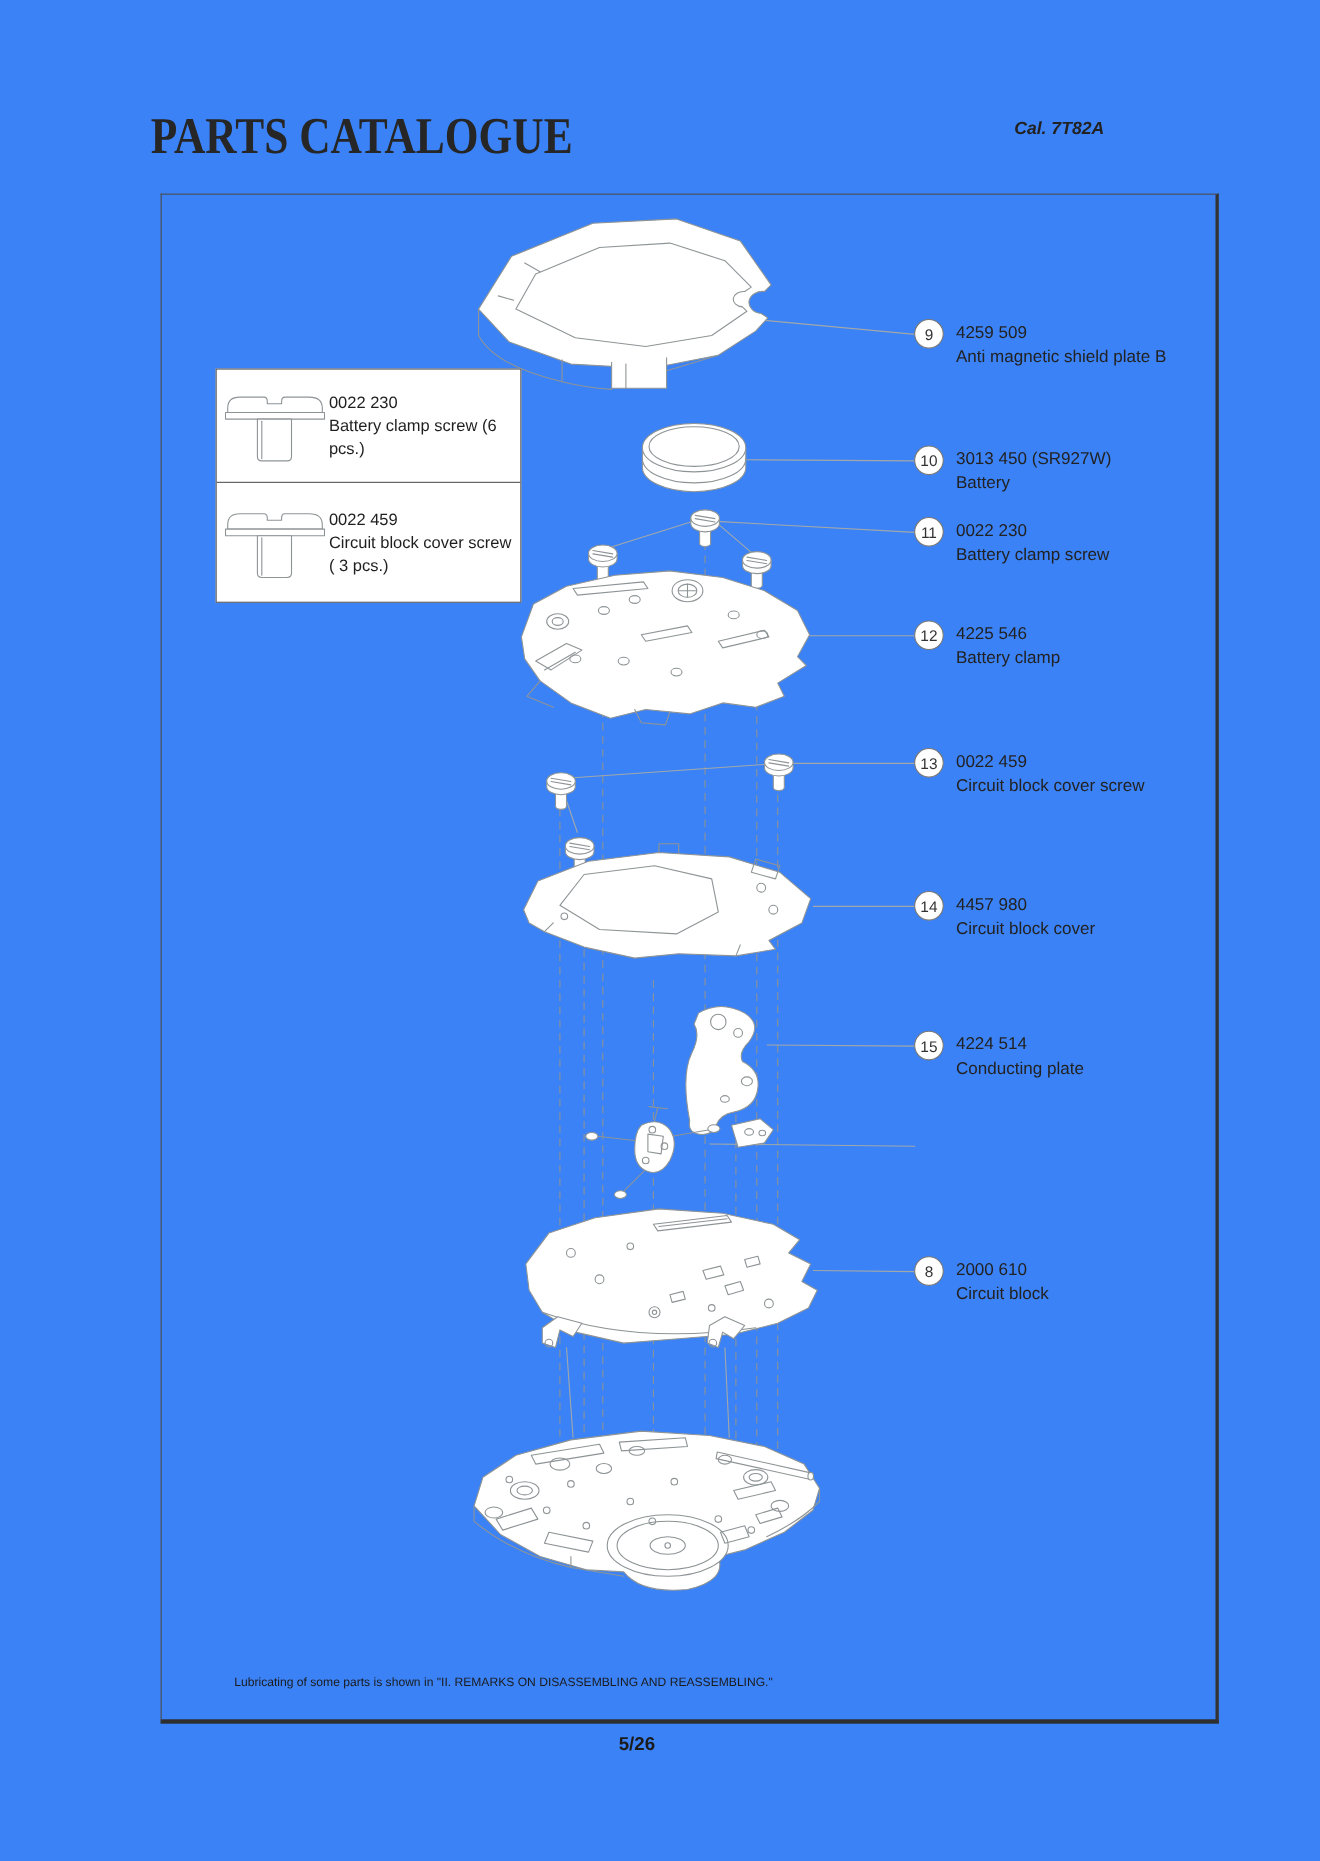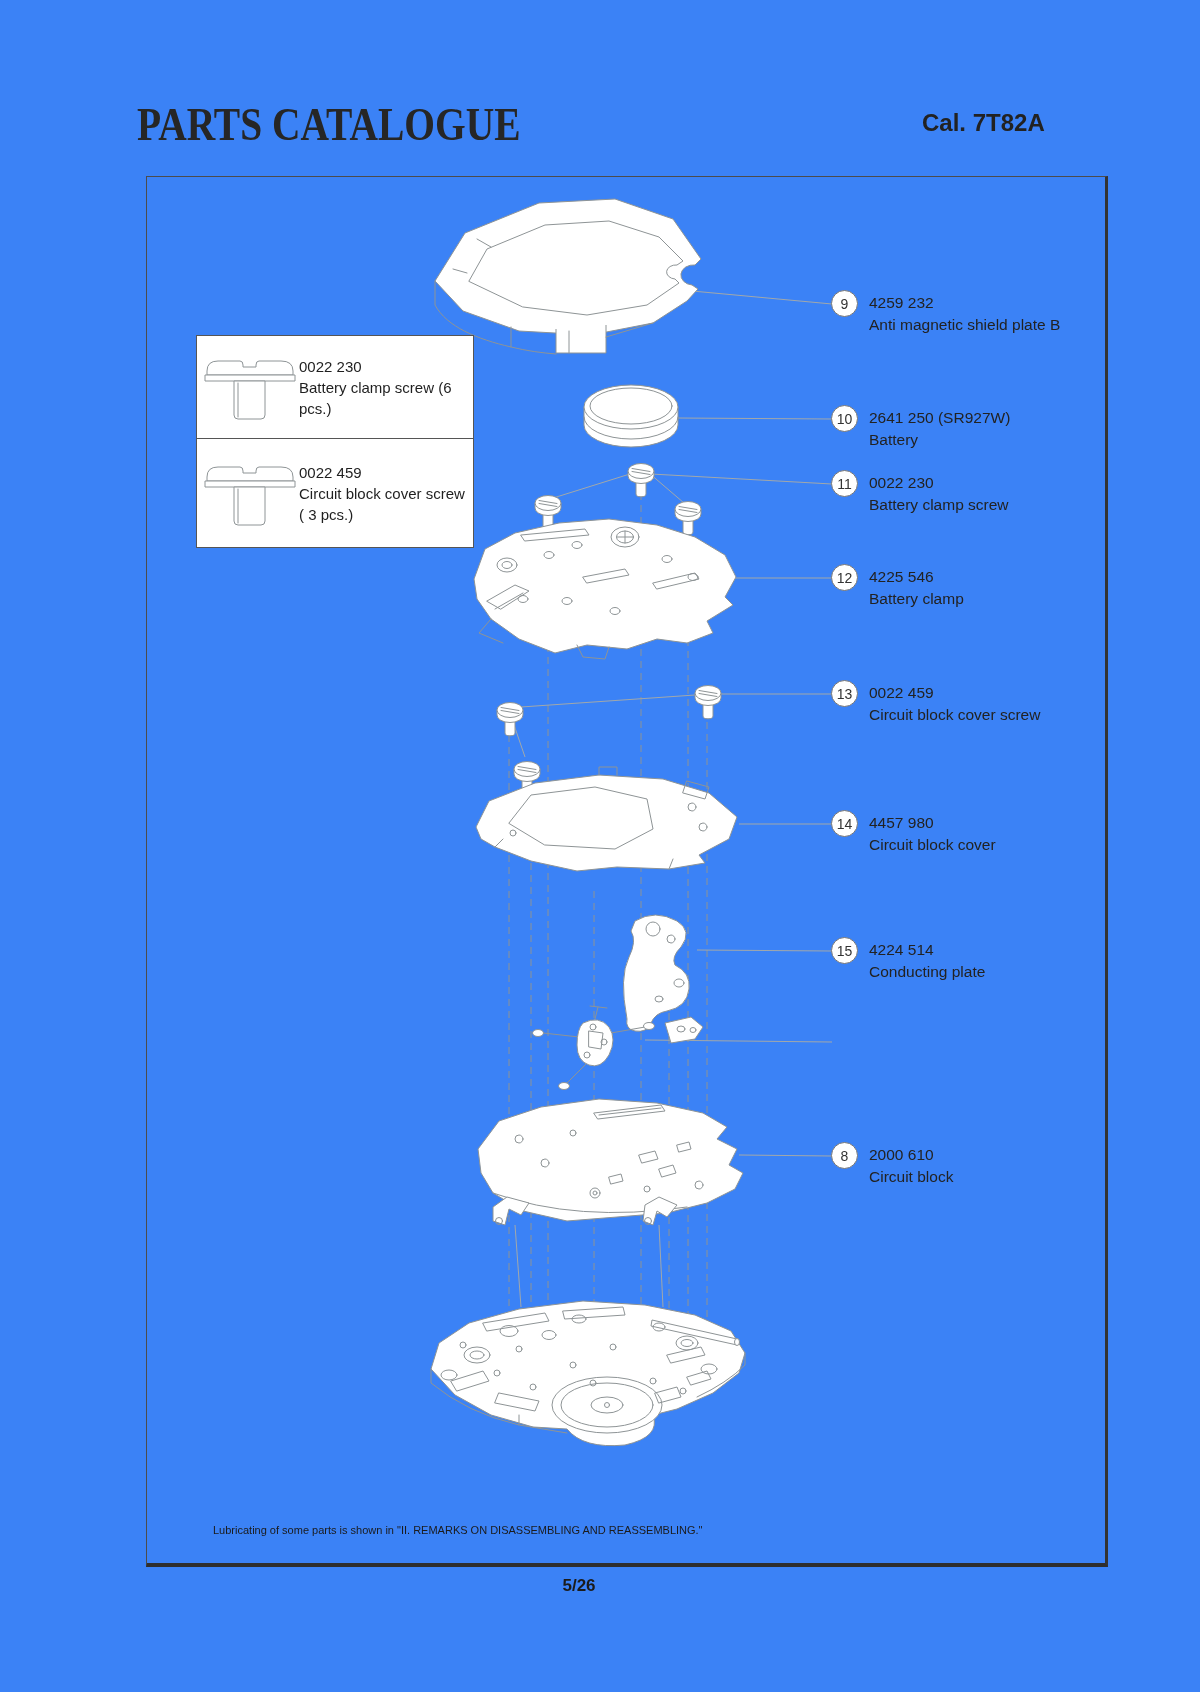--- a/index.html
+++ b/index.html
@@ -1,21 +1,21 @@
 <!DOCTYPE html>
 <html><head>
 <meta charset="utf-8">
 <style>
   html,body{margin:0;padding:0;background:#fff;}
   .page{position:relative;width:1200px;height:1692px;background:#3b82f6;overflow:hidden;
         font-family:"Liberation Sans", sans-serif;color:#1c1c1c;}
   .title{position:absolute;left:137px;top:101px;font-family:"Liberation Serif", serif;
          font-weight:bold;font-size:47px;line-height:47px;color:#262626;
          transform:scaleX(0.84);transform-origin:left top;white-space:nowrap;letter-spacing:0px;}
-  .caliber{position:absolute;left:922px;top:109px;font-size:24px;font-weight:bold;color:#222;}
+  .caliber{position:absolute;left:922px;top:109px;font-size:16px;font-weight:bold;color:#222;font-style:italic;}
   .frame{position:absolute;left:146px;top:176px;width:962px;height:1391px;box-sizing:border-box;
          border:1px solid #4c4c4c;border-right:3px solid #333;border-bottom:4px solid #2e2e2e;}
   .diagram{position:absolute;left:0;top:0;width:958px;height:1386px;}
 
   
   .inset-box{position:absolute;left:49px;top:158px;width:278px;box-sizing:border-box;
              border:1px solid #555;background:#fff;}
   .inset-cell{display:flex;align-items:center;padding:6px 4px 6px 7px;height:96px;}
   .inset-cell.first{border-bottom:1px solid #555;height:90px;}
   .inset-screw{flex:0 0 92px;}
@@ -275,30 +275,30 @@
           <div>( 3 pcs.)</div>
         </div>
       </div>
     </div>
 
     <div class="callout" style="top:113px">
       <div class="co-circle">
           <span>9</span>
         </div>
       <div class="co-text">
-          <div>4259 232</div>
+          <div>4259 509</div>
           <div>Anti magnetic shield plate B</div>
         </div>
     </div>
     <div class="callout" style="top:228px">
       <div class="co-circle">
           <span>10</span>
         </div>
       <div class="co-text">
-          <div>2641 250 (SR927W)</div>
+          <div>3013 450 (SR927W)</div>
           <div>Battery</div>
         </div>
     </div>
     <div class="callout" style="top:293px">
       <div class="co-circle">
           <span>11</span>
         </div>
       <div class="co-text">
           <div>0022 230</div>
           <div>Battery clamp screw</div>

